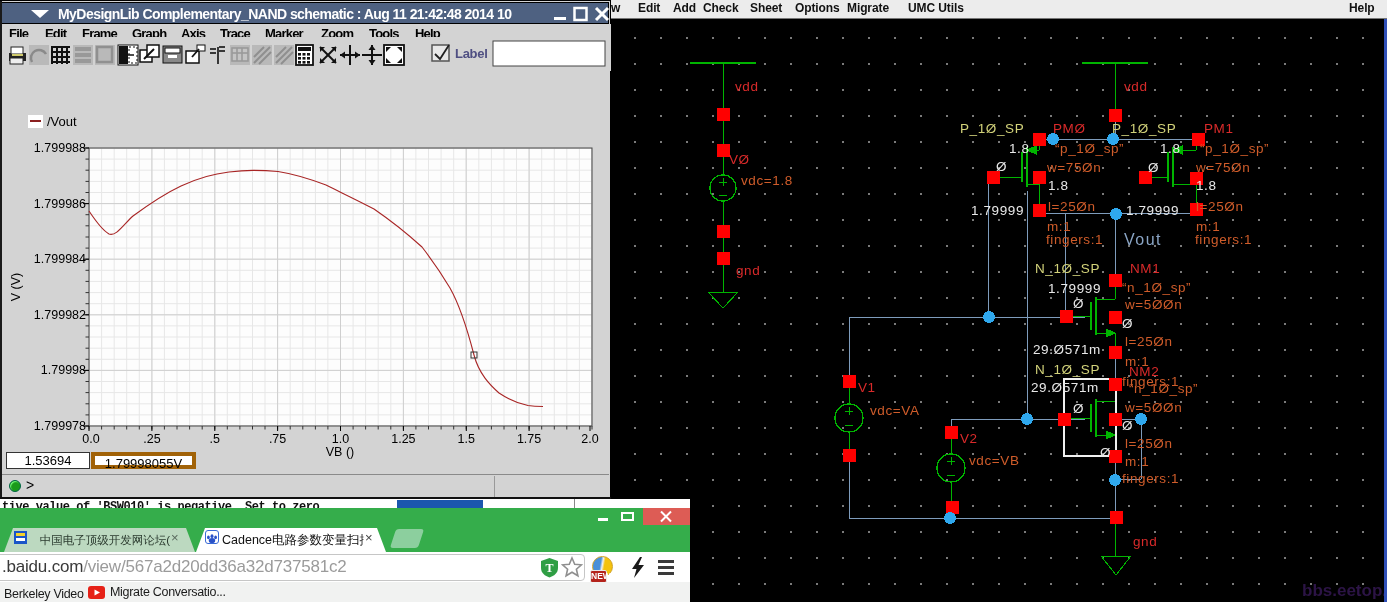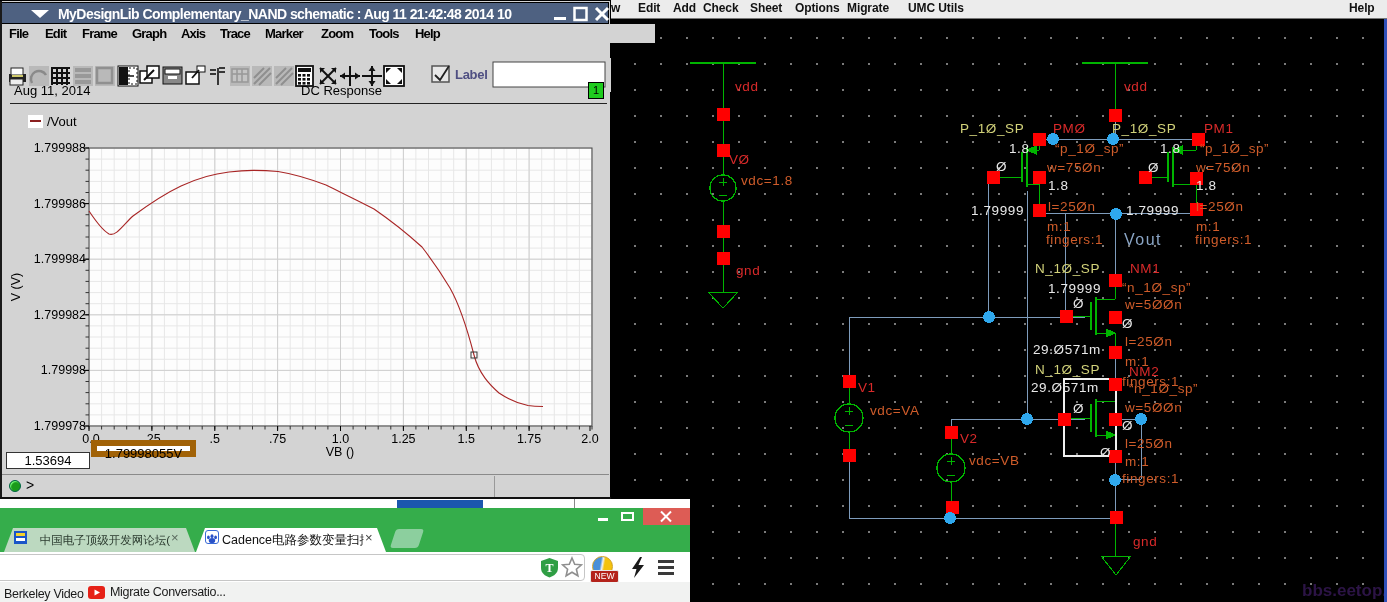--- a/index.html
+++ b/index.html
@@ -3,23 +3,23 @@
 <meta charset="utf-8">
 <style>
 html,body{margin:0;padding:0;}
 body{width:1387px;height:602px;overflow:hidden;background:#000;position:relative;font-family:"Liberation Sans",sans-serif;}
 .abs{position:absolute;}
 #schemmenu{position:absolute;left:611px;top:0;width:776px;height:18px;background:#ececec;border-bottom:1px solid #777;font-weight:bold;font-size:12px;color:#111;letter-spacing:-0.1px;}
 #schemmenu span{position:absolute;top:1px;}
 #wavewin{position:absolute;left:0;top:0;width:611px;height:499px;background:#d3d3d3;border-right:1px solid #000;box-sizing:border-box;}
 #titlebar{position:absolute;left:1px;top:2px;width:608px;height:22px;background:#4e6181;border:1px solid #000;box-sizing:border-box;}
 #titlebar .ttl{position:absolute;left:56px;top:3px;color:#fff;font-weight:bold;font-size:14px;letter-spacing:-0.55px;white-space:nowrap;text-align:center;}
-#menubar{position:absolute;left:0px;top:24px;width:611px;height:19px;background:#d3d3d3;font-weight:bold;font-size:13px;color:#000;letter-spacing:-0.8px;padding-left:44px;}
+#menubar{position:absolute;left:0px;top:24px;width:611px;height:19px;background:#d3d3d3;font-weight:bold;font-size:13px;color:#000;letter-spacing:-0.8px;}
 #menubar span{position:absolute;top:2px;}
-#toolbar{position:absolute;left:0;top:58px;width:611px;height:34px;background:#d3d3d3;}
+#toolbar{position:absolute;left:0;top:37px;width:611px;height:34px;background:#d3d3d3;}
 #hdrrow{position:absolute;left:0;top:79px;width:611px;height:25px;font-size:13px;color:#000;}
 #conslayer{position:absolute;left:0;top:499px;width:690px;height:13px;background:#fff;overflow:hidden;}
 #browser{position:absolute;left:0;top:508px;width:690px;height:94px;background:#35ad4b;overflow:hidden;}
 </style>
 </head>
 <body>
 
 <div class="abs" id="schemwrap" style="left:0;top:0;width:1387px;height:602px;"><svg width="1387" height="602" shape-rendering="crispEdges" style="font-family:'Liberation Sans',sans-serif;">
       <defs>
         <pattern id="gd" width="26" height="26" patternUnits="userSpaceOnUse" x="10" y="11">
@@ -333,26 +333,20 @@
         <rect x="384" y="8" width="20" height="20" fill="#fff" stroke="#111" stroke-width="1.8"></rect>
         <polygon points="386,10 391,10 386,15" fill="#111"></polygon>
         <polygon points="402,10 397,10 402,15" fill="#111"></polygon>
         <polygon points="386,26 391,26 386,21" fill="#111"></polygon>
         <polygon points="402,26 397,26 402,21" fill="#111"></polygon>
         <rect x="432" y="8" width="17" height="16" fill="#e8e8e8" stroke="#555" stroke-width="1.5"></rect>
         <path d="M435,17 L440,22 L449,8" stroke="#222" stroke-width="1.8" fill="none"></path>
         <text x="455" y="21" font-size="13" font-weight="bold" fill="#4f4f82" letter-spacing="-0.3" font-family="Liberation Sans">Label</text>
         <rect x="493" y="4" width="112" height="25" fill="#fff" stroke="#444" stroke-width="1"></rect>
       </svg></div>
- <div id="hdrrow">
-   <span class="abs" style="left:14px;top:4px">Aug 11, 2014</span>
-   <span class="abs" style="left:301px;top:4px">DC Response</span>
-   <div class="abs" style="left:588px;top:3px;width:14px;height:15px;background:#1ecc1e;border:1px solid #000;font-size:11px;text-align:center;line-height:15px;">1</div>
-   <div class="abs" style="left:10px;top:24px;width:597px;height:1px;background:#222;"></div>
- </div>
  <div class="abs" id="plotwrap" style="left:0;top:104px;width:611px;height:356px;">
  <svg width="611" height="356" style="font-family:'Liberation Sans',sans-serif;">
 
    <rect x="28" y="11" width="15" height="13" fill="#fff"></rect>
    <line x1="30" y1="17" x2="41" y2="17" stroke="#8b2020" stroke-width="2"></line>
    <text x="47" y="22" font-size="13" fill="#000">/Vout</text>
 
    <rect x="89" y="44" width="503" height="278" fill="#fdfdfd"></rect>
    <g stroke="#e7e7e7" stroke-width="1">
           <line x1="89.0" y1="44" x2="89.0" y2="322"></line>
@@ -552,33 +546,34 @@
           <line x1="403.4" y1="322" x2="403.4" y2="327"></line>
      <line x1="466.3" y1="322" x2="466.3" y2="327"></line>
           <line x1="529.1" y1="322" x2="529.1" y2="327"></line>
      <line x1="590" y1="322" x2="590" y2="327"></line>
    </g>
    <text x="20" y="183" font-size="12.5" fill="#000" transform="rotate(-90 20 183)" text-anchor="middle">V (V)</text>
  </svg>
  </div>
 
  <div class="abs" style="left:6px;top:452px;width:84px;height:17px;background:#fff;border:1px solid #333;box-sizing:border-box;font-size:13px;text-align:center;line-height:16px;">1.53694</div>
- <div class="abs" style="left:91px;top:440px;width:105px;height:17px;background:#fff;border:6px solid #a16207;box-sizing:border-box;font-size:13px;text-align:center;line-height:16px;">1.79998055V</div>
+ <div class="abs" style="left:91px;top:452px;width:105px;height:17px;background:#fff;border:4px solid #a16207;box-sizing:border-box;font-size:13px;text-align:center;line-height:16px;">1.79998055V</div>
 
  <div class="abs" style="left:2px;top:474px;width:607px;height:23px;border-top:1px solid #8a8a8a;">
    <div class="abs" style="left:7px;top:5px;width:10px;height:10px;border-radius:50%;background:#1a9a1a;border:1px solid #064;box-shadow:inset 1px 1px 1px #7f7;"></div>
    <span class="abs" style="left:24px;top:2px;font-size:14px;">&gt;</span>
    <div class="abs" style="left:492px;top:1px;width:1px;height:21px;background:#999;"></div>
  </div>
 <div class="abs" style="left:0;top:0;width:2px;height:499px;background:#1a1a1a;"></div>
     <div class="abs" style="left:0;top:0;width:611px;height:1px;background:#000;"></div>
     <div class="abs" style="left:0;top:497px;width:611px;height:2px;background:#111;"></div>
   </div>
 
 <div id="conslayer">
+  <span class="abs" style="left:2px;top:1px;font-family:'Liberation Mono',monospace;font-size:12px;font-weight:bold;letter-spacing:-0.45px;color:#111;white-space:nowrap;">tive value of 'BSW010' is negative. Set to zero</span>
   <div class="abs" style="left:397px;top:1px;width:86px;height:12px;background:#1b57ae;"></div>
   <div class="abs" style="left:574px;top:0;width:1px;height:13px;background:#888;"></div>
 </div>
 
 <div id="browser">
 
   <div class="abs" style="left:598px;top:10px;width:10px;height:3px;background:#fff;"></div>
   <div class="abs" style="left:621px;top:4px;width:13px;height:9px;border:2px solid #fff;box-sizing:border-box;"></div>
   <div class="abs" style="left:643px;top:0px;width:47px;height:17px;background:#dd5c55;">
     <svg width="47" height="17">
@@ -606,29 +601,30 @@
           <ellipse cx="9.6" cy="4.4" rx="1.4" ry="1.8"></ellipse>
         </g>
       </svg>
   </div>
   <div class="abs" style="left:222px;top:24px;width:142px;height:16px;overflow:hidden;font-size:12.5px;color:#111;white-space:nowrap;">Cadence电路参数变量扫描</div>
   <div class="abs" style="left:365px;top:22px;font-size:13px;color:#444;">×</div>
   <div class="abs" style="left:393px;top:21px;width:28px;height:19px;background:#8ccf9e;transform:skewX(-18deg);border-radius:3px;"></div>
 
   <div class="abs" style="left:0;top:44px;width:690px;height:30px;background:#fff;"></div>
   <div class="abs" style="left:-8px;top:46px;width:593px;height:27px;border:1px solid #c6c6c6;border-radius:4px;box-sizing:border-box;"></div>
+  <div class="abs" style="left:2px;top:49px;font-size:17px;letter-spacing:-0.2px;white-space:nowrap;"><span style="color:#3a3a3a">.baidu.com</span><span style="color:#9b9b9b">/view/567a2d20dd36a32d737581c2</span></div>
   <svg class="abs" style="left:540px;top:49px" width="19" height="21">
       <path d="M9.5,1 L18,4 V11 C18,16 14,19 9.5,20.5 C5,19 1,16 1,11 V4 Z" fill="#2f9e44"></path>
       <text x="9.5" y="15" font-size="12" font-weight="bold" fill="#fff" text-anchor="middle" font-family="Liberation Serif">T</text>
     </svg>
   <svg class="abs" style="left:561px;top:48px" width="22" height="22">
       <path d="M11,2 L13.7,8.2 L20.5,8.8 L15.4,13.2 L16.9,19.8 L11,16.3 L5.1,19.8 L6.6,13.2 L1.5,8.8 L8.3,8.2 Z" fill="#fff" stroke="#8f8f8f" stroke-width="1.6"></path>
     </svg>
   <div class="abs" style="left:592px;top:48px;width:21px;height:21px;border-radius:50%;background:linear-gradient(100deg,#4a90d9 38%,#f1f1f1 48%,#f4c20d 58%);border:1px solid #d0a020;box-sizing:border-box;"></div>
-  <div class="abs" style="left:590px;top:62px;width:29px;height:13px;background:#b4231b;border:1px solid #e8e8e8;border-radius:2px;color:#fff;font-size:8.5px;font-weight:normal;text-align:center;line-height:11px;box-sizing:border-box;">NEW</div>
+  <div class="abs" style="left:590px;top:62px;width:17px;height:13px;background:#b4231b;border:1px solid #e8e8e8;border-radius:2px;color:#fff;font-size:8.5px;font-weight:bold;text-align:center;line-height:11px;box-sizing:border-box;">NEW</div>
   <svg class="abs" style="left:630px;top:49px" width="16" height="21">
       <polygon points="10,0 2,12 6.5,12 4,21 14,8 8.5,8 12,0" fill="#1a1a1a"></polygon>
     </svg>
   <div class="abs" style="left:658px;top:52px;width:16px;height:3px;background:#3a3a3a;box-shadow:0 6px 0 #3a3a3a,0 12px 0 #3a3a3a;"></div>
 
   <div class="abs" style="left:0;top:74px;width:690px;height:20px;background:#f1f2f1;">
     <span class="abs" style="left:4px;top:5px;font-size:12.5px;letter-spacing:-0.3px;color:#1a1a1a;">Berkeley Video</span>
     <svg class="abs" style="left:88px;top:4px" width="17" height="13">
         <rect width="17" height="13" rx="3" fill="#e62117"></rect>
         <polygon points="6.5,3.5 12,6.5 6.5,9.5" fill="#fff"></polygon>

